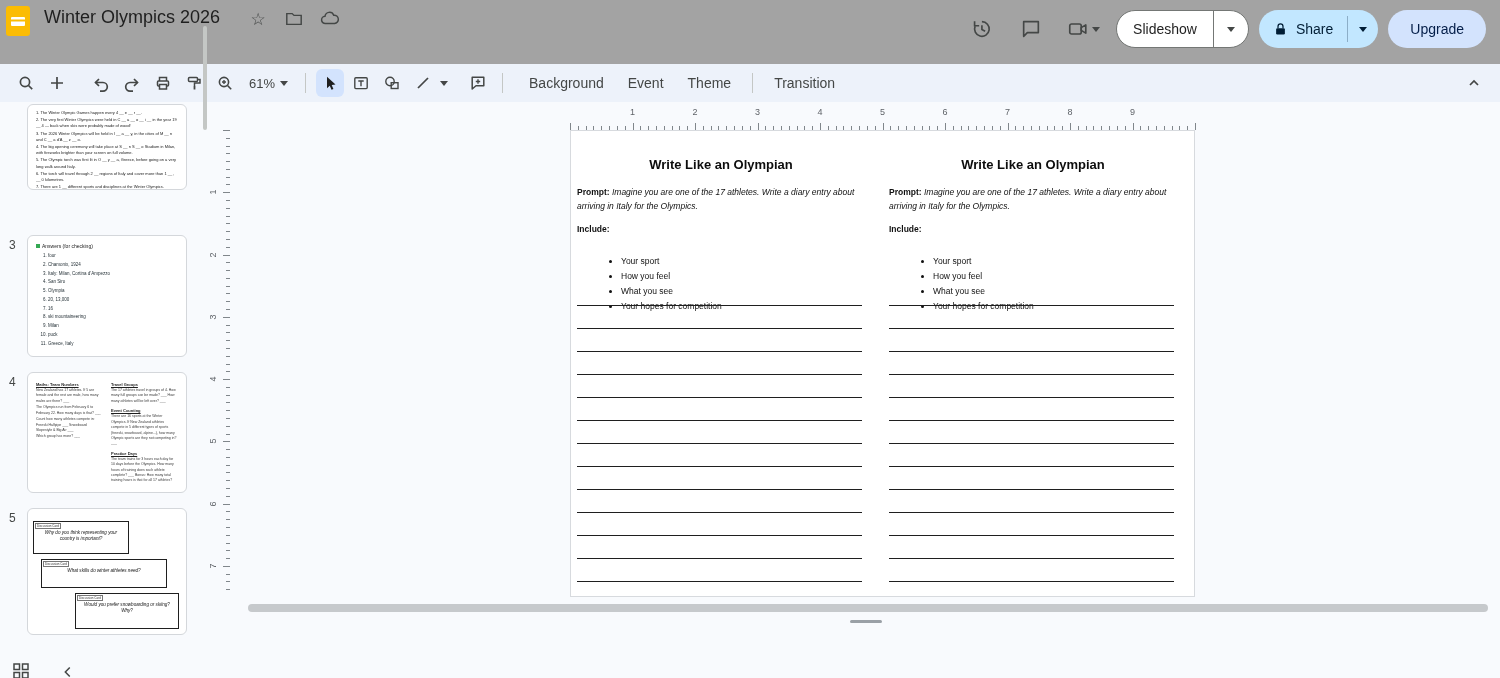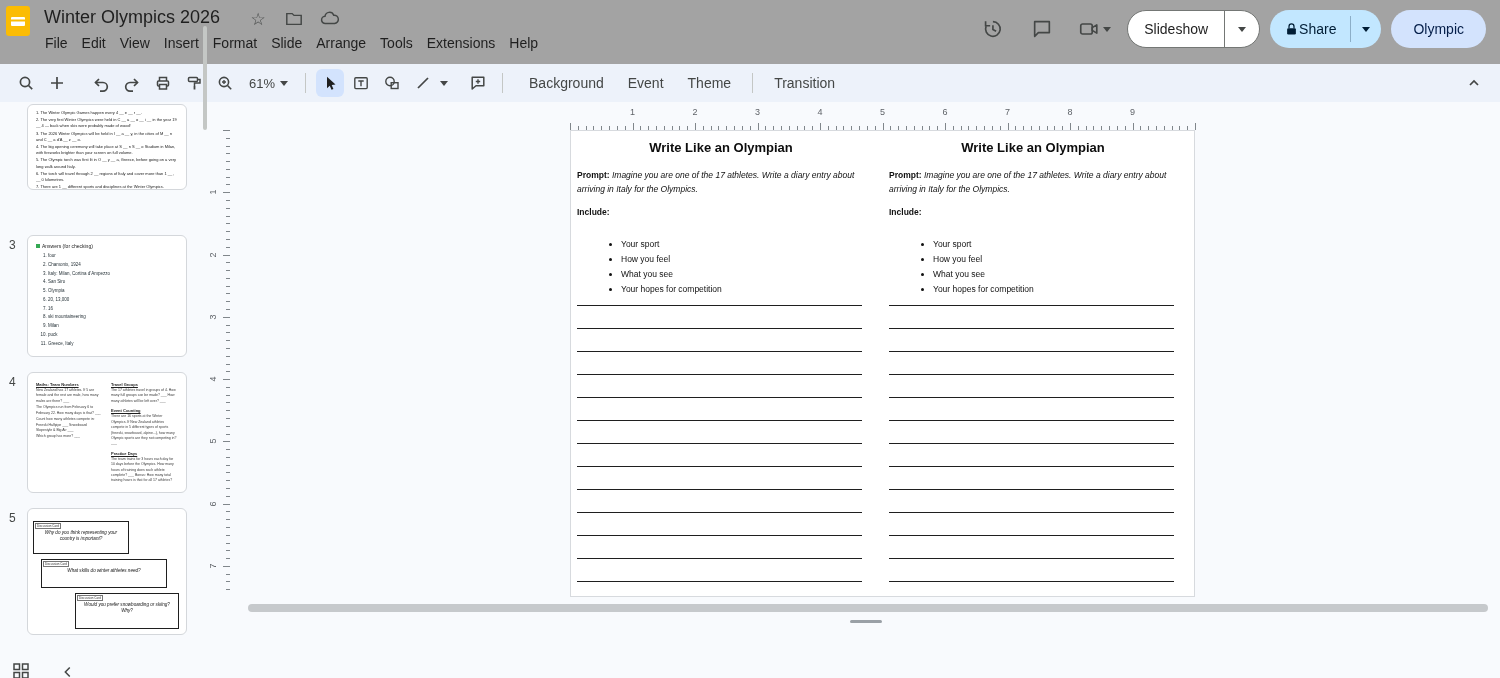--- a/index.html
+++ b/index.html
@@ -17,21 +17,21 @@
   .menu-item{font-size:14px;color:#1f1f1f;padding:2px 7px;border-radius:6px;cursor:default;}
   .header-right{position:absolute;right:14px;top:9px;display:flex;align-items:center;gap:10px;height:40px;}
   .icon-btn{width:40px;height:40px;border-radius:50%;display:flex;align-items:center;justify-content:center;}
   .cam-group{display:flex;align-items:center;gap:3px;padding:0 6px;}
   .caret{width:0;height:0;border-left:4px solid transparent;border-right:4px solid transparent;border-top:5px solid #444746;display:inline-block;}
   .btn-slideshow{display:flex;align-items:stretch;height:38px;border:1px solid #747775;border-radius:19px;background:#fff;overflow:hidden;}
   .btn-slideshow .main{display:flex;align-items:center;padding:0 16px;font-size:14px;color:#1f1f1f;}
   .btn-slideshow .split{width:1px;background:#747775;}
   .btn-slideshow .dd{width:34px;display:flex;align-items:center;justify-content:center;}
   .btn-share{display:flex;align-items:stretch;height:38px;border-radius:19px;background:#c2e7ff;overflow:hidden;}
-  .btn-share .main{display:flex;align-items:center;gap:0;padding:0 14px;font-size:14px;font-weight:500;color:#001d35;}
+  .btn-share .main{display:flex;align-items:center;gap:8px;padding:0 14px;font-size:14px;font-weight:500;color:#001d35;}
   .btn-share .split{width:1px;background:rgba(0,29,53,.28);margin:6px 0;}
   .btn-share .dd{width:30px;display:flex;align-items:center;justify-content:center;}
   .btn-share .dd .caret{border-top-color:#001d35;}
   .btn-upgrade{height:38px;border-radius:19px;background:#d3e3fd;display:flex;align-items:center;padding:0 22px;font-size:14px;font-weight:500;color:#041e49;}
 
   
   .toolbar{position:absolute;left:0;top:64px;right:0;height:38px;background:#edf2fa;display:flex;align-items:center;padding:0 12px;gap:3px;}
   .tb-btn{min-width:28px;height:28px;border-radius:6px;display:flex;align-items:center;justify-content:center;}
   .tb-btn.selected{background:#d3e3fd;}
   .tb-gap{width:10px;}
@@ -62,21 +62,21 @@
 
   
   .h-ruler{position:absolute;left:230px;top:104px;right:0;height:26px;overflow:hidden;}
   .htick{position:absolute;bottom:0;width:1px;background:#80868b;}
   .hnum{position:absolute;top:3px;transform:translateX(-50%);font-size:9px;color:#5f6368;}
   .v-ruler{position:absolute;left:206px;top:130px;width:24px;height:467px;overflow:hidden;}
   .vtick{position:absolute;right:0;height:1px;background:#80868b;}
   .vnum{position:absolute;left:1px;width:12px;text-align:center;transform:translateY(-50%) rotate(-90deg);font-size:9px;color:#5f6368;}
   .slide{position:absolute;left:570px;top:130px;width:625px;height:467px;background:#fff;border:1px solid #d7dade;}
   .ws-col{position:absolute;top:0;height:100%;width:292px;}
-  .ws-title{margin-top:9px;text-align:center;font-size:13px;font-weight:700;color:#0d0d0d;}
+  .ws-title{margin-top:26px;text-align:center;font-size:13px;font-weight:700;color:#0d0d0d;}
   .ws-prompt{margin:14px 10px 0 2px;font-size:8.5px;color:#111;line-height:1.6;}
   .ws-prompt .lbl{font-weight:700;}
   .ws-prompt em{}
   .ws-include{margin:11px 0 0 2px;font-size:8.5px;font-weight:700;color:#111;}
   .ws-bullets{margin:22px 0 0 0;padding-left:46px;font-size:8.5px;color:#111;}
   .ws-bullets li{margin-bottom:4.8px;}
   .ws-lines{position:absolute;left:2px;right:5px;top:152px;}
   .ws-line{height:23px;border-bottom:1px solid #1f1f1f;}
   .canvas-scrollbar{position:absolute;left:248px;top:604px;width:1240px;height:8px;background:#c6c9cc;border-radius:4px;}
   .notes-handle{position:absolute;left:850px;top:620px;width:32px;height:3px;background:#9aa0a6;border-radius:2px;}
@@ -107,32 +107,20 @@
         <svg width="18" height="18" viewBox="0 0 20 20">
             <path d="M2 4h6l2 2h8v10H2z" fill="none" stroke="#444746" stroke-width="1.6"></path>
           </svg>
       </span>
       <span class="ticon">
         <svg width="20" height="20" viewBox="0 0 22 22">
             <path d="M6 16a4 4 0 0 1-.5-8 5 5 0 0 1 9.6-1.2A4 4 0 0 1 16 16z" fill="none" stroke="#444746" stroke-width="1.6"></path>
           </svg>
       </span>
     </div>
-    <nav class="menubar">
-        <span class="menu-item">File</span>
-        <span class="menu-item">Edit</span>
-        <span class="menu-item">View</span>
-        <span class="menu-item">Insert</span>
-        <span class="menu-item">Format</span>
-        <span class="menu-item">Slide</span>
-        <span class="menu-item">Arrange</span>
-        <span class="menu-item">Tools</span>
-        <span class="menu-item">Extensions</span>
-        <span class="menu-item">Help</span>
-      </nav>
 
     <div class="header-right">
       <div class="icon-btn">
         <svg width="22" height="22" viewBox="0 0 24 24">
           <path d="M13 4a8 8 0 1 1-7.4 4.9" fill="none" stroke="#444746" stroke-width="1.8"></path>
           <path d="M5 3.5v5h5" fill="none" stroke="#444746" stroke-width="1.8"></path>
           <path d="M13 8v4.5l3.5 2" fill="none" stroke="#444746" stroke-width="1.8"></path>
         </svg>
       </div>
       <div class="icon-btn">
@@ -160,21 +148,21 @@
             <rect x="5" y="10" width="14" height="10" rx="2" fill="#001d35"></rect>
             <path d="M8 10V7a4 4 0 0 1 8 0v3" fill="none" stroke="#001d35" stroke-width="2"></path>
           </svg>
           <span>Share</span>
         </div>
         <div class="split"></div>
         <div class="dd">
             <span class="caret"></span>
           </div>
       </div>
-      <div class="btn-upgrade">Olympic</div>
+      <div class="btn-upgrade">Upgrade</div>
     </div>
   </div>
 
   <div class="toolbar">
     <div class="tb-btn">
       <svg width="18" height="18" viewBox="0 0 18 18">
         <circle cx="8" cy="8" r="4.6" fill="none" stroke="#444746" stroke-width="1.7"></circle>
           <path d="M11.5 11.5L15.2 15.2" stroke="#444746" stroke-width="1.7"></path>
       </svg>
     </div>

